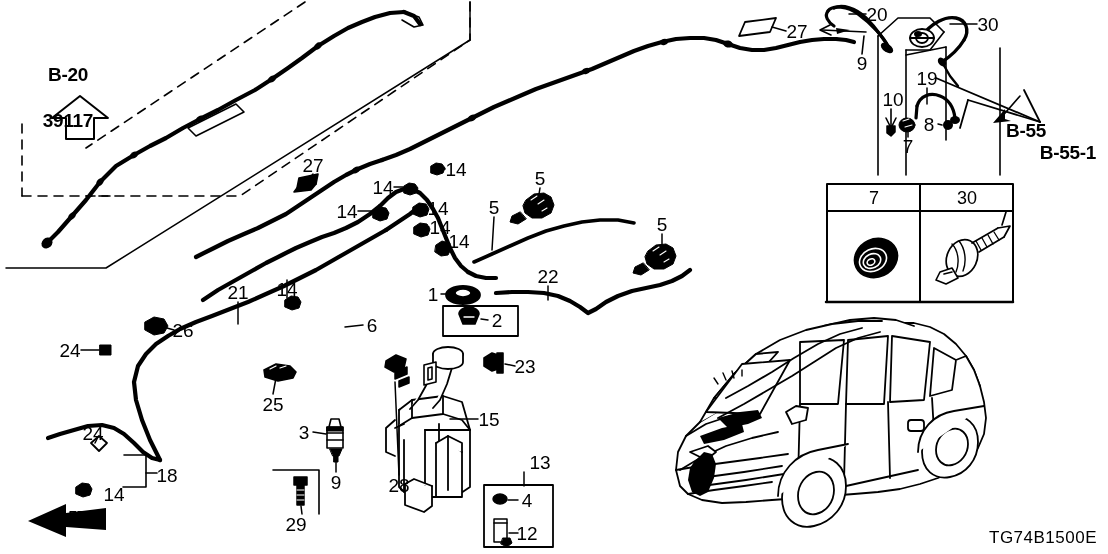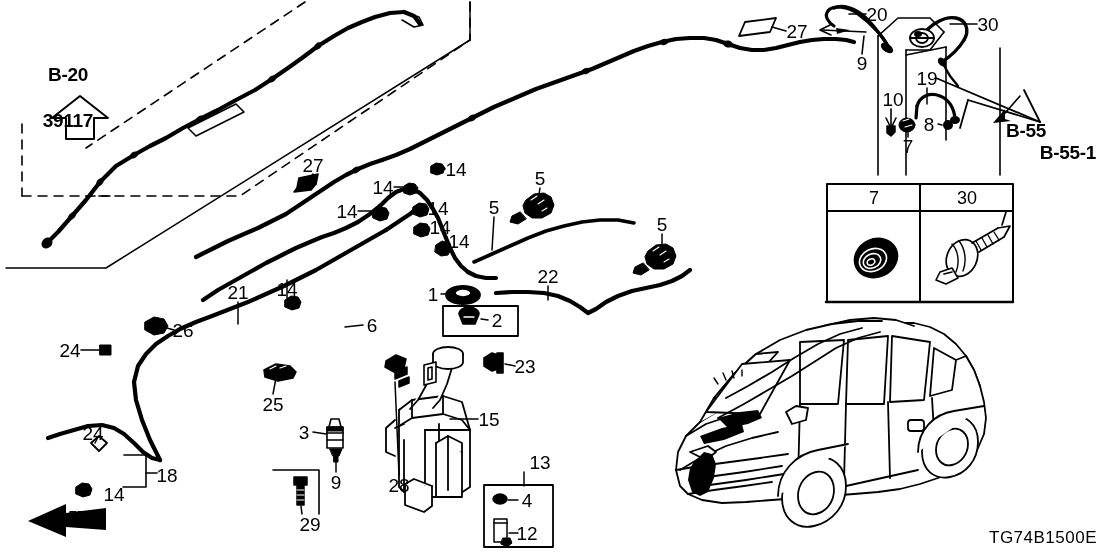--- a/index.html
+++ b/index.html
@@ -616,17 +616,17 @@
       <div class="lbl" style="left: 273px; top: 404px;">25</div>
       <div class="lbl" style="left: 489px; top: 419px;">15</div>
       <div class="lbl" style="left: 304px; top: 432px;">3</div>
       <div class="lbl" style="left: 93px; top: 433px;">24</div>
       <div class="lbl" style="left: 336px; top: 482px;">9</div>
       <div class="lbl" style="left: 540px; top: 462px;">13</div>
       <div class="lbl" style="left: 399px; top: 485px;">28</div>
       <div class="lbl" style="left: 167px; top: 475px;">18</div>
       <div class="lbl" style="left: 527px; top: 500px;">4</div>
       <div class="lbl" style="left: 114px; top: 494px;">14</div>
-      <div class="lbl" style="left: 310px; top: 524px; text-align: right;">29</div>
+      <div class="lbl" style="left: 296px; top: 524px; text-align: right;">29</div>
       <div class="lbl" style="left: 527px; top: 533px;">12</div>
     </div>
 
 </div>
 
 </body></html>

